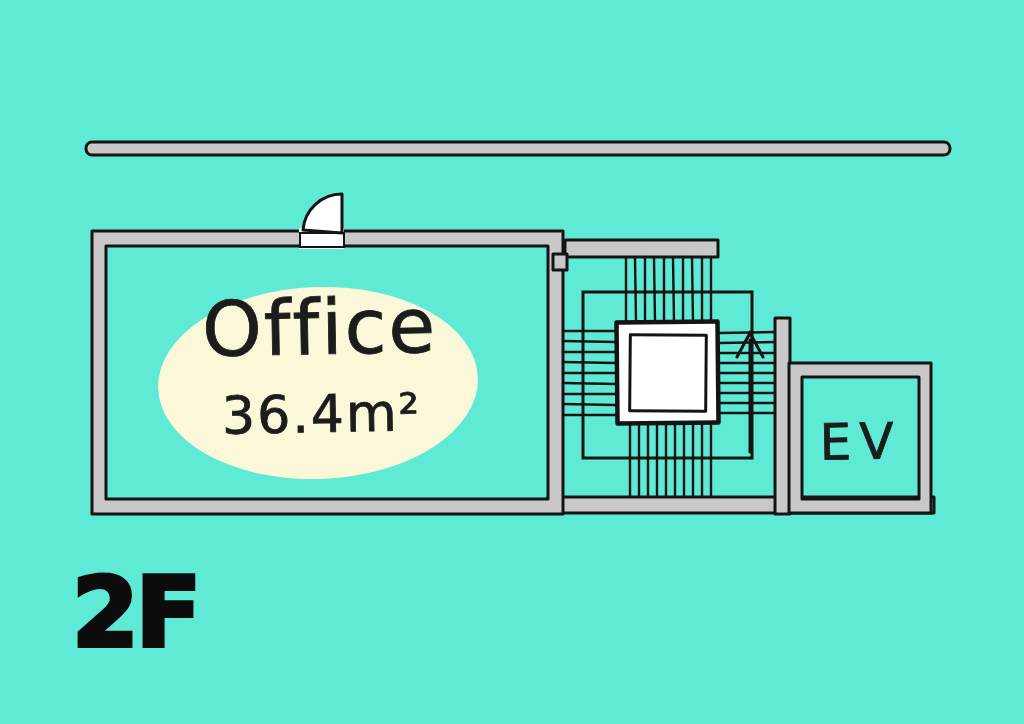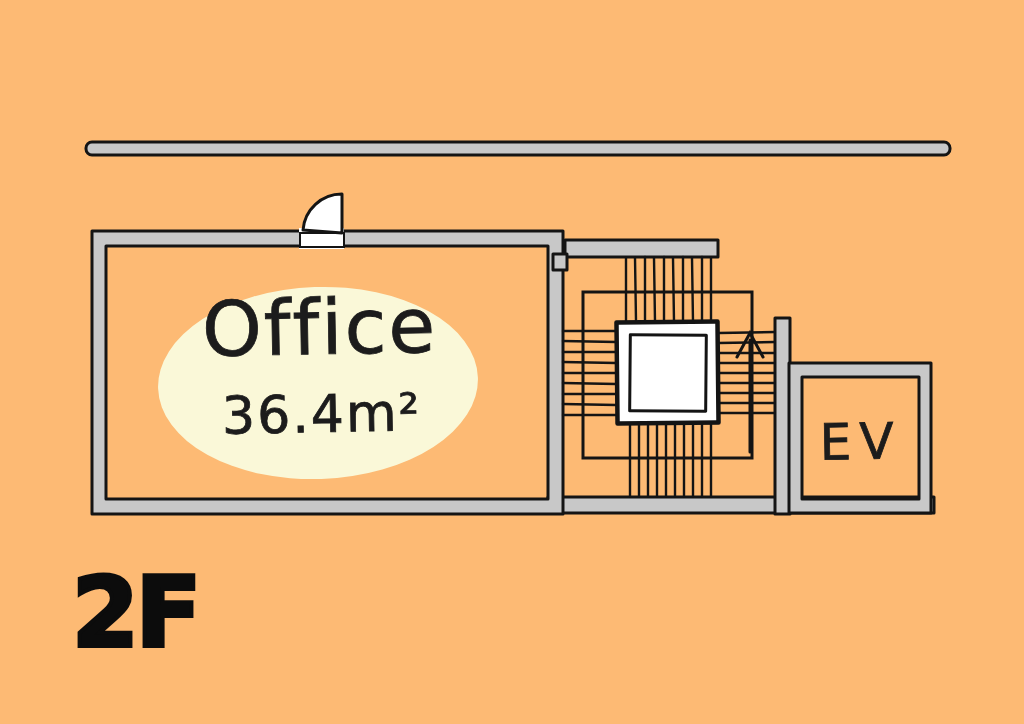--- a/index.html
+++ b/index.html
@@ -1,17 +1,17 @@
 <!DOCTYPE html>
 <html><head>
 <meta charset="utf-8">
 <style>
   html,body{margin:0;padding:0;background:#ffffff;}
   #stage{
-    position:relative;width:1024px;height:724px;background:#fdba74;overflow:hidden;
+    position:relative;width:1024px;height:724px;background:#5eead4;overflow:hidden;
     font-family:"DejaVu Sans", sans-serif;
   }
   svg{position:absolute;left:0;top:0;}
   .wall{fill:#c8c8c8;stroke:#141414;stroke-width:3;stroke-linejoin:round;}
   .ln2{stroke:#141414;stroke-width:2.4;stroke-linecap:round;fill:none;}
   .ln3{stroke:#141414;stroke-width:3;stroke-linecap:round;fill:none;}
   .ln4{stroke:#141414;stroke-width:4.5;stroke-linecap:round;stroke-linejoin:round;fill:#ffffff;}
   .corebox{stroke:#141414;stroke-width:3;stroke-linejoin:round;fill:#ffffff;}
   .hand{fill:#1c1c1c;stroke:#1c1c1c;stroke-width:0.8;}
   .floorlbl{fill:#0c0c0c;stroke:#0c0c0c;stroke-width:4;font-weight:bold;letter-spacing:-3px;}

